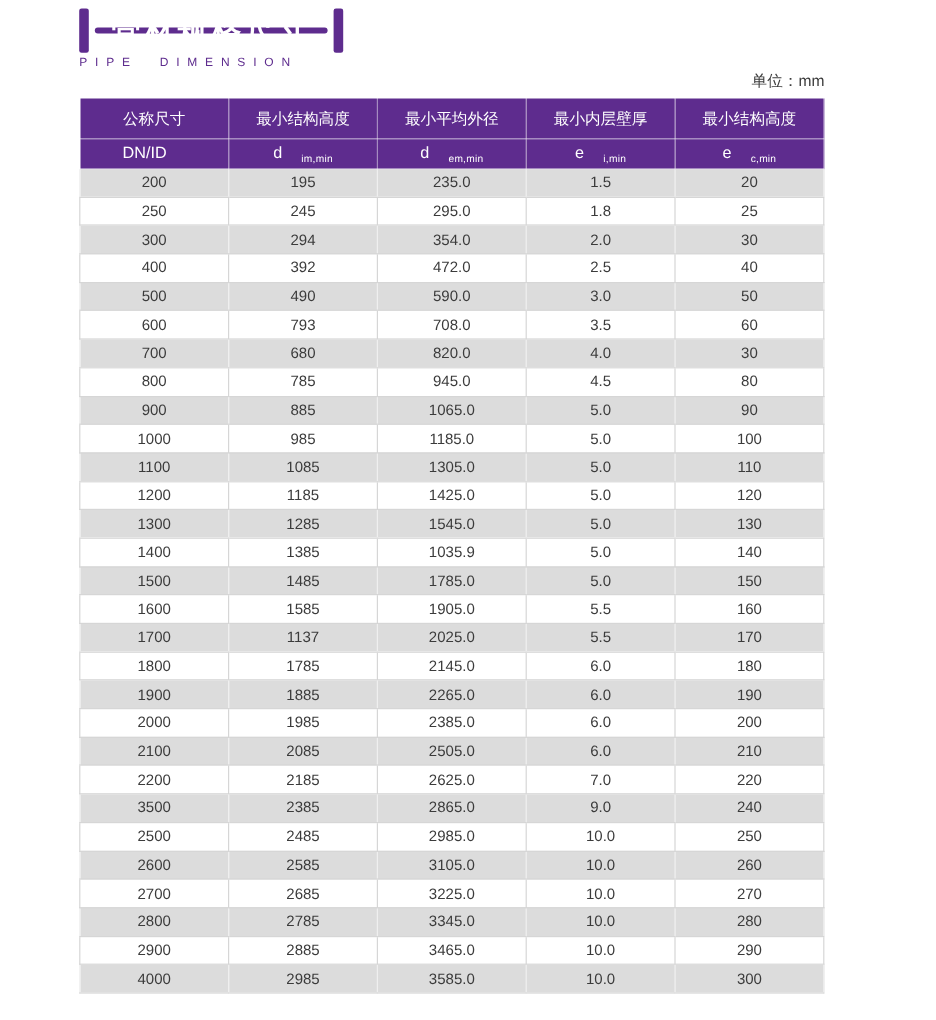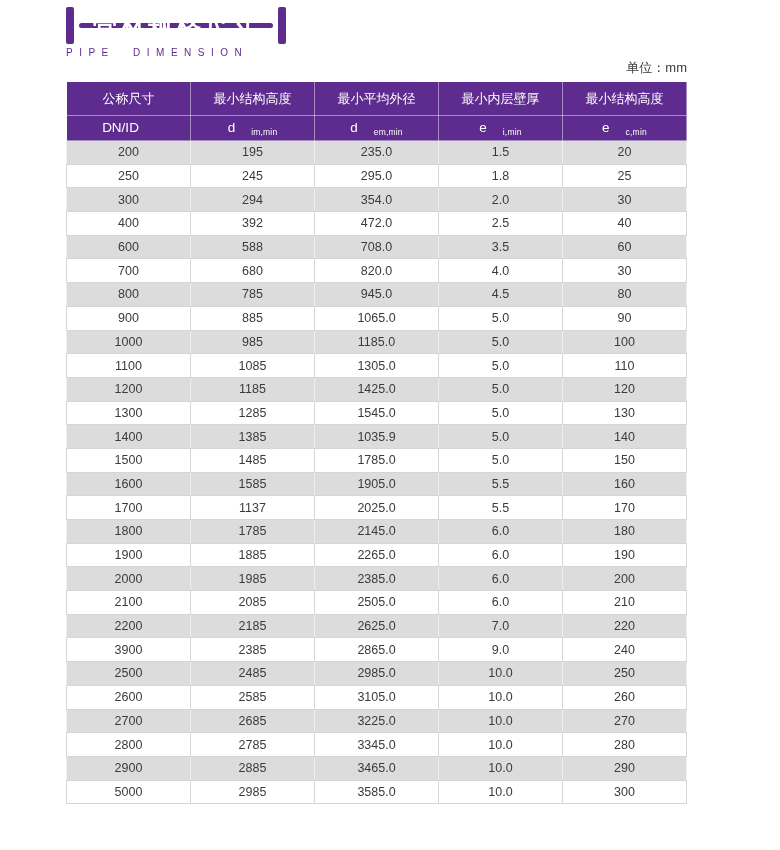--- a/index.html
+++ b/index.html
@@ -164,22 +164,29 @@
             <td>30</td>
           </tr>
           <tr>
             <td>400</td>
             <td>392</td>
             <td>472.0</td>
             <td>2.5</td>
             <td>40</td>
           </tr>
           <tr>
+            <td>500</td>
+            <td>490</td>
+            <td>590.0</td>
+            <td>3.0</td>
+            <td>50</td>
+          </tr>
+          <tr>
             <td>600</td>
-            <td>588</td>
+            <td>793</td>
             <td>708.0</td>
             <td>3.5</td>
             <td>60</td>
           </tr>
           <tr>
             <td>700</td>
             <td>680</td>
             <td>820.0</td>
             <td>4.0</td>
             <td>30</td>
@@ -283,21 +290,21 @@
             <td>210</td>
           </tr>
           <tr>
             <td>2200</td>
             <td>2185</td>
             <td>2625.0</td>
             <td>7.0</td>
             <td>220</td>
           </tr>
           <tr>
-            <td>3900</td>
+            <td>3500</td>
             <td>2385</td>
             <td>2865.0</td>
             <td>9.0</td>
             <td>240</td>
           </tr>
           <tr>
             <td>2500</td>
             <td>2485</td>
             <td>2985.0</td>
             <td>10.0</td>
@@ -325,21 +332,21 @@
             <td>280</td>
           </tr>
           <tr>
             <td>2900</td>
             <td>2885</td>
             <td>3465.0</td>
             <td>10.0</td>
             <td>290</td>
           </tr>
           <tr>
-            <td>5000</td>
+            <td>4000</td>
             <td>2985</td>
             <td>3585.0</td>
             <td>10.0</td>
             <td>300</td>
           </tr>
         </tbody>
     </table>
 
   </div>
 </div>

